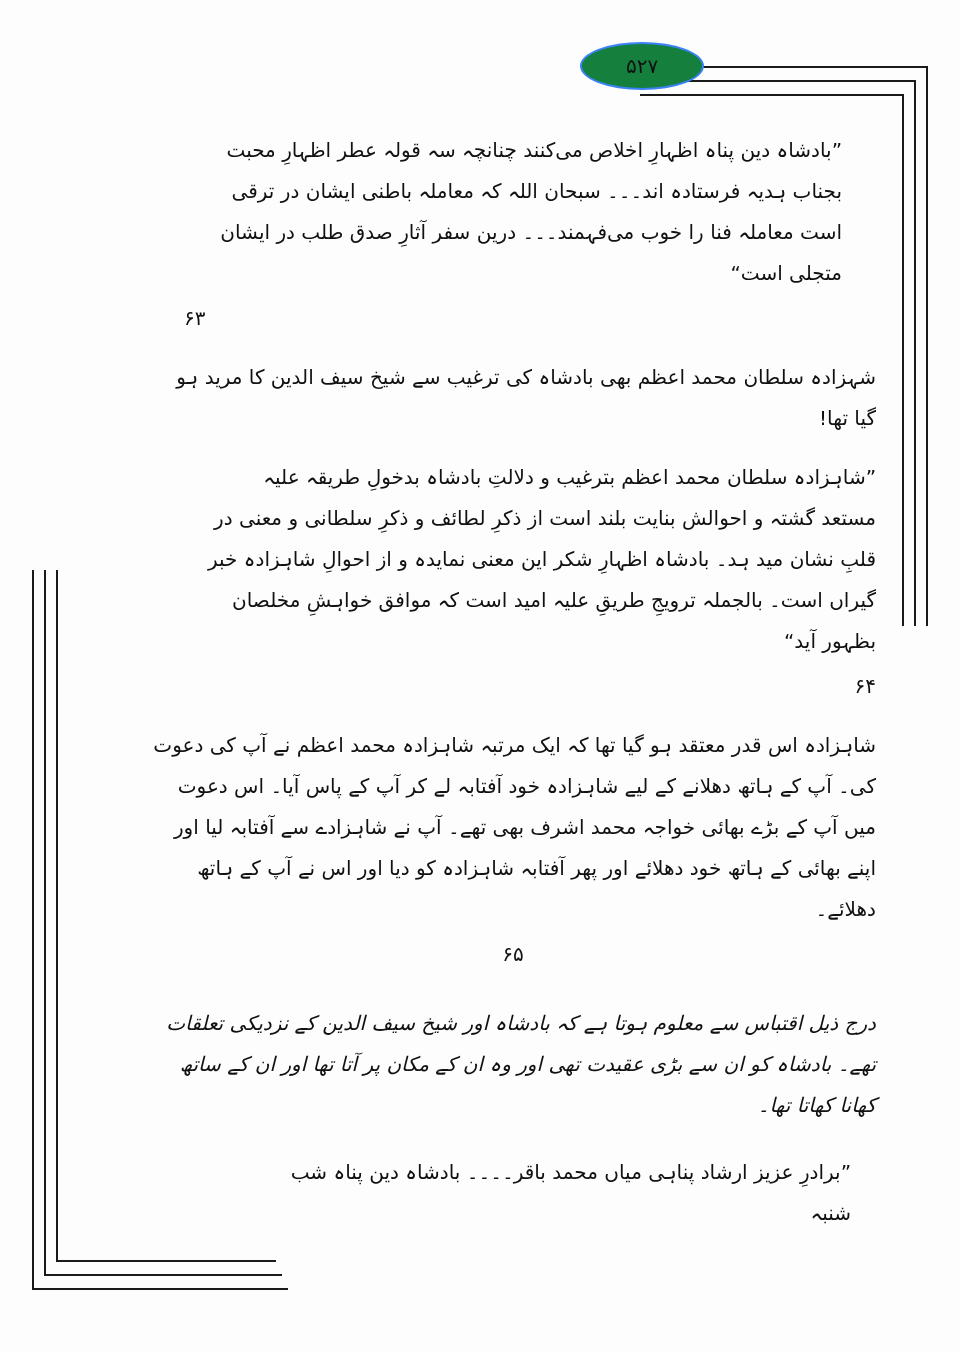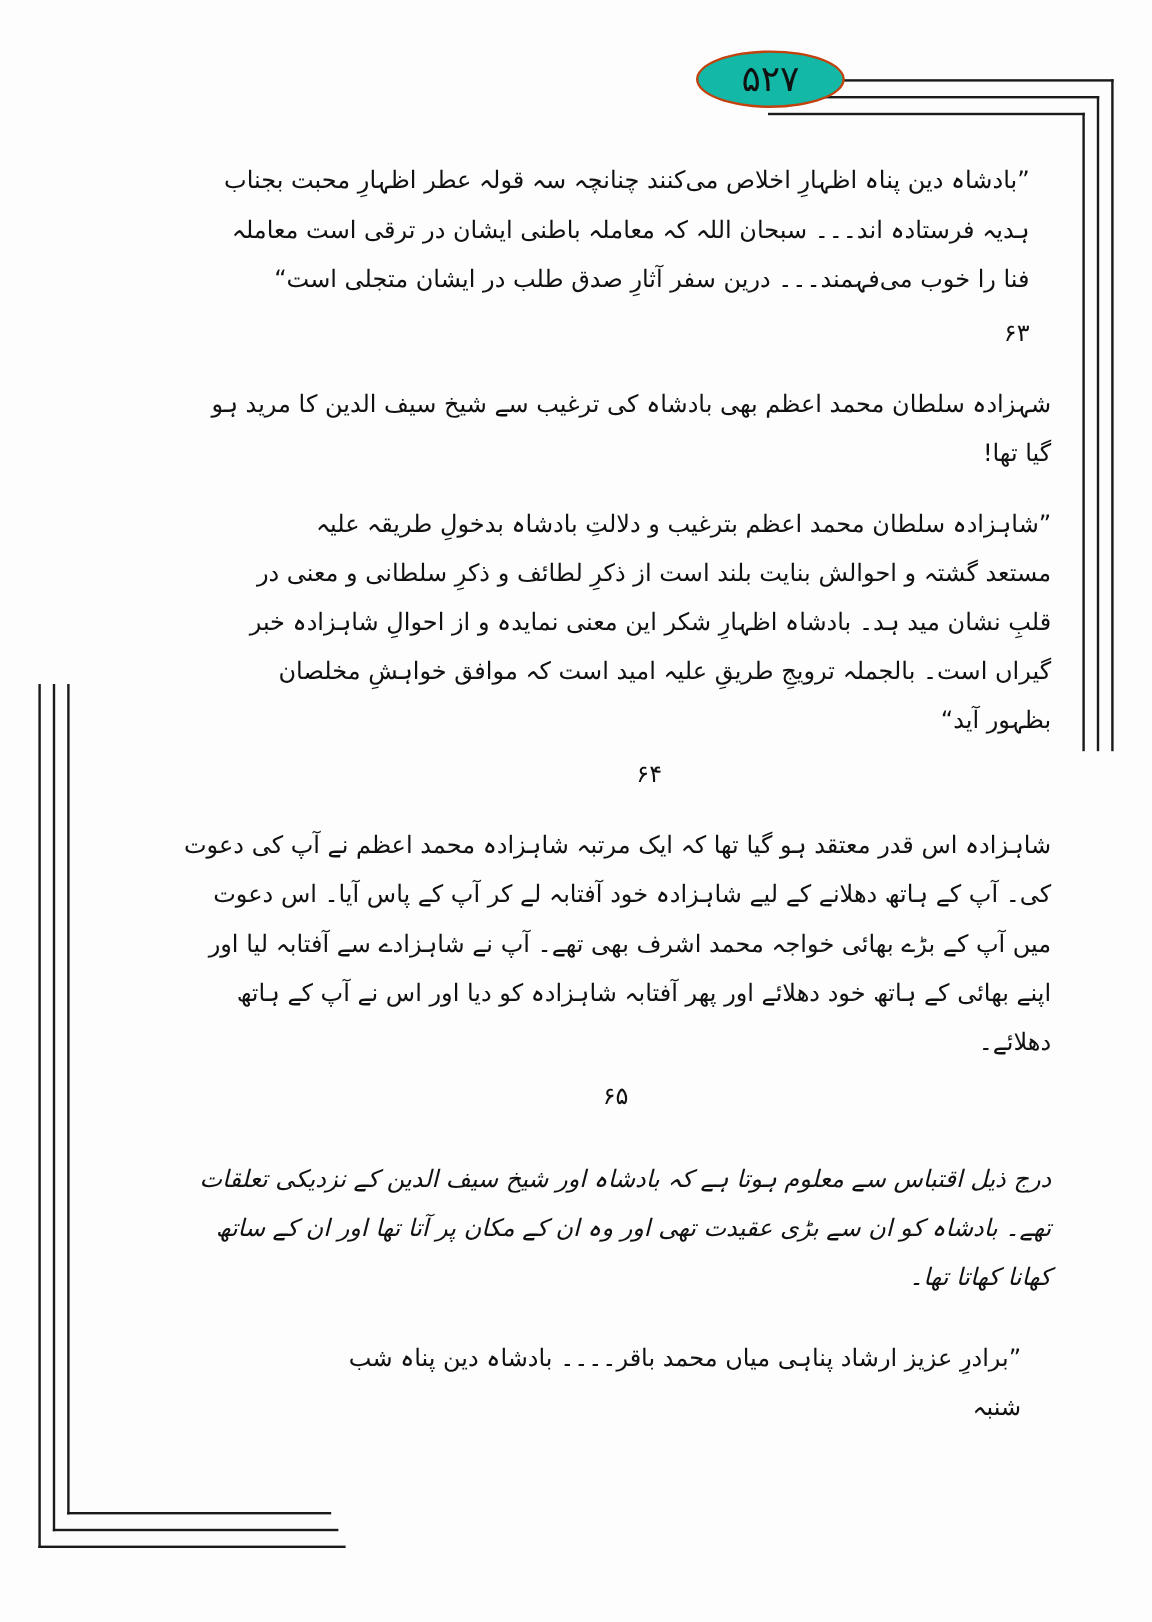--- a/index.html
+++ b/index.html
@@ -36,27 +36,27 @@
   .bl-v1 { left: 32px;  bottom: 62px; width: 2px;  height: 720px; }
   .bl-v2 { left: 44px;  bottom: 76px; width: 2px;  height: 706px; }
   .bl-v3 { left: 56px;  bottom: 90px; width: 2px;  height: 692px; }
   .bl-h1 { left: 32px;  bottom: 62px; height: 2px; width: 256px; }
   .bl-h2 { left: 44px;  bottom: 76px; height: 2px; width: 238px; }
   .bl-h3 { left: 56px;  bottom: 90px; height: 2px; width: 220px; }
 
   
   .cartouche {
     position: absolute;
-    border: 2px solid #c2410c;
+    border: 2px solid #3b82f6;
     border-radius: 50%;
-    background: #14b8a6;
+    background: #15803d;
     display: flex;
     align-items: center;
     justify-content: center;
-    font-size: 30px;
+    font-size: 20px;
     letter-spacing: 1px;
     color: #111;
     direction: rtl;
   }
   #page-number-top {
     width: 120px; height: 44px;
     top: 42px; right: 256px;
   }
   #page-number-bottom {
     width: 120px; height: 44px;
@@ -72,21 +72,21 @@
     direction: rtl;
     text-align: right;
     color: #111;
   }
   .para {
     margin: 0 0 18px 0;
     line-height: 2.05;
     font-size: 20px;
   }
   .para.indent-quote {
-    margin-right: 18px;
+    margin-right: 34px;
     margin-left: 34px;
   }
   .para.indent-quote2 {
     margin-right: 0;
     margin-left: 56px;
   }
   .para.lead {
     margin-top: 0;
   }
   .para.last-quote {
@@ -122,26 +122,26 @@
   <div class="frame-line bl-v2"></div>
   <div class="frame-line bl-v3"></div>
 
   <div class="cartouche" id="page-number-top">۵۲۷</div>
 
 
   <div id="body-text">
 
 
     <p class="para hand indent-quote">”بادشاہ دین پناہ اظہارِ اخلاص می‌کنند چنانچہ سہ قولہ عطر اظہارِ محبت بجناب ہدیہ فرستادہ اند۔۔۔ سبحان اللہ کہ معاملہ باطنی ایشان در ترقی است معاملہ فنا را خوب می‌فہمند۔۔۔ درین سفر آثارِ صدق طلب در ایشان متجلی است“</p>
-    <div class="para hand indent-quote" style="margin-top:-14px;text-align:right;">۶۳</div>
+    <div class="para hand indent-quote" style="margin-top:-14px;text-align:left;">۶۳</div>
 
     <p class="para hand">شہزادہ سلطان محمد اعظم بھی بادشاہ کی ترغیب سے شیخ سیف الدین کا مرید ہو گیا تھا!</p>
 
     <p class="para hand indent-quote2">”شاہزادہ سلطان محمد اعظم بترغیب و دلالتِ بادشاہ بدخولِ طریقہ علیہ مستعد گشتہ و احوالش بنایت بلند است از ذکرِ لطائف و ذکرِ سلطانی و معنی در قلبِ نشان مید ہد۔ بادشاہ اظہارِ شکر این معنی نمایدہ و از احوالِ شاہزادہ خبر گیراں است۔ بالجملہ ترویجِ طریقِ علیہ امید است کہ موافق خواہشِ مخلصان بظہور آید“</p>
-    <div class="para hand indent-quote2" style="margin-top:-14px;text-align:center;">۶۴</div>
+    <div class="para hand indent-quote2" style="margin-top:-14px;text-align:right;">۶۴</div>
 
     <p class="para hand">شاہزادہ اس قدر معتقد ہو گیا تھا کہ ایک مرتبہ شاہزادہ محمد اعظم نے آپ کی دعوت کی۔ آپ کے ہاتھ دھلانے کے لیے شاہزادہ خود آفتابہ لے کر آپ کے پاس آیا۔ اس دعوت میں آپ کے بڑے بھائی خواجہ محمد اشرف بھی تھے۔ آپ نے شاہزادے سے آفتابہ لیا اور اپنے بھائی کے ہاتھ خود دھلائے اور پھر آفتابہ شاہزادہ کو دیا اور اس نے آپ کے ہاتھ دھلائے۔</p>
     <div class="para hand" style="margin-top:-14px;text-align:center;">۶۵</div>
 
     <p class="para hand note-block">درج ذیل اقتباس سے معلوم ہوتا ہے کہ بادشاہ اور شیخ سیف الدین کے نزدیکی تعلقات تھے۔ بادشاہ کو ان سے بڑی عقیدت تھی اور وہ ان کے مکان پر آتا تھا اور ان کے ساتھ کھانا کھاتا تھا۔</p>
 
     <p class="para hand last-quote">”برادرِ عزیز ارشاد پناہی میاں محمد باقر۔۔۔۔ بادشاہ دین پناہ شب شنبہ</p>
 
   </div>
 </div>

